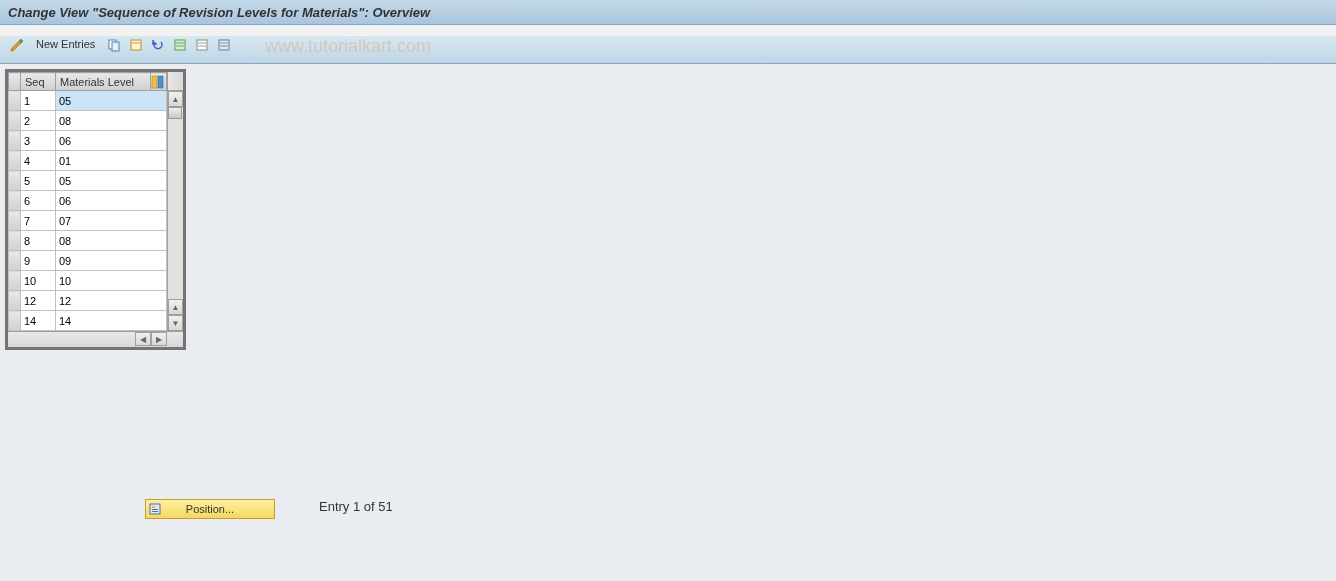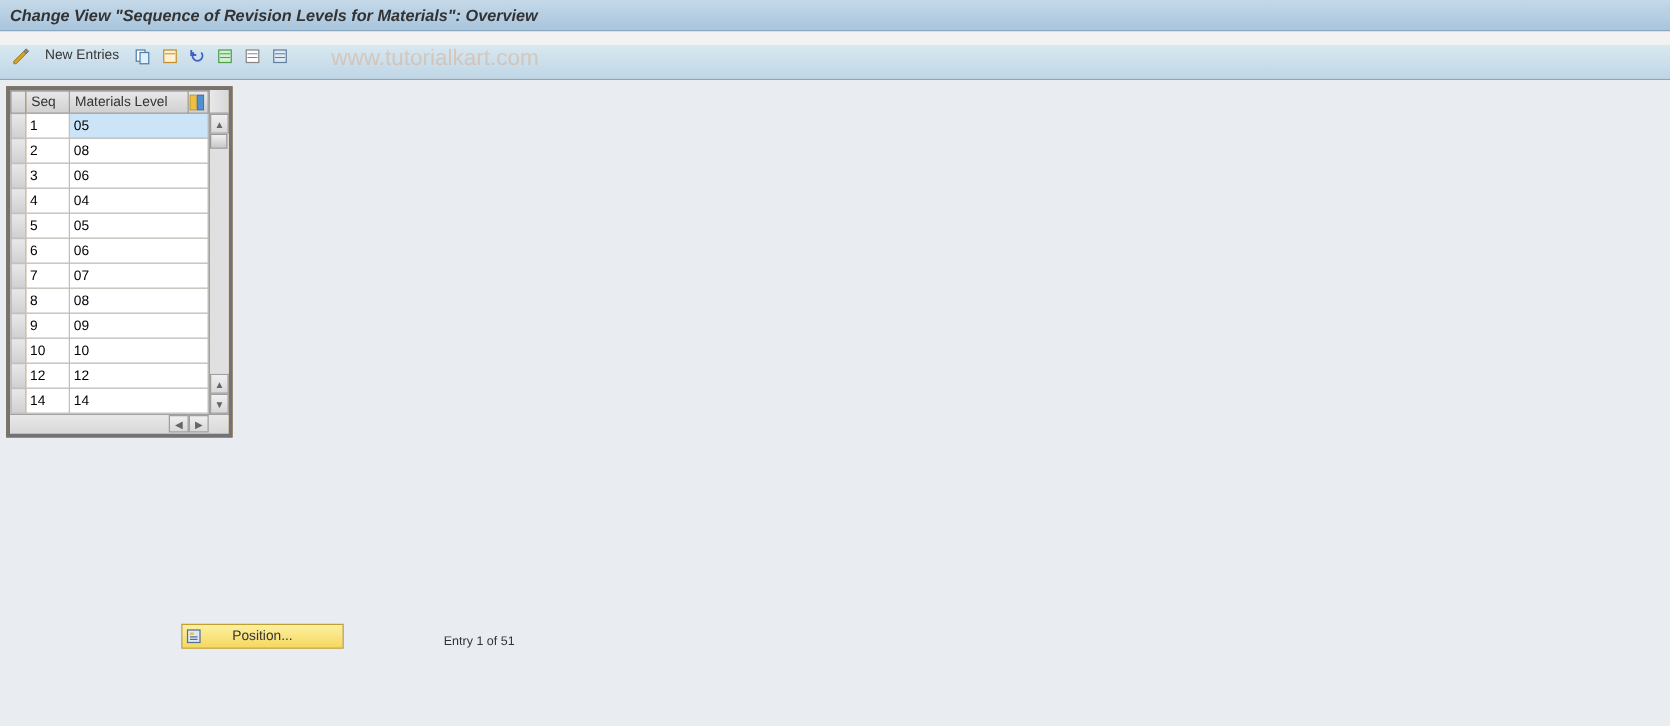--- a/index.html
+++ b/index.html
@@ -189,22 +189,22 @@
       color: #666;
       cursor: pointer;
     }
     
     
     .position-area {
       position: absolute;
       top: 435px;
       left: 145px;
       display: flex;
-      align-items: flex-end;
-      gap: 80px;
+      align-items: flex-start;
+      gap: 44px;
     }
     .position-btn {
       background: linear-gradient(to bottom, #fdf0a0, #f5d860);
       border: 1px solid #c0a030;
       padding: 2px 8px;
       display: flex;
       align-items: center;
       gap: 6px;
       cursor: pointer;
       width: 130px;
@@ -216,21 +216,21 @@
       position: absolute;
       left: 3px;
       width: 14px;
       height: 14px;
     }
     .position-label {
       font-size: 11px;
       color: #333;
     }
     .entry-text {
-      font-size: 10px;
+      font-size: 13px;
       color: #333;
     }
     
     .config-icon svg {
       display: block;
     }
   </style>
 </head>
 <body>
 
@@ -320,21 +320,21 @@
               <td class="rev-cell" colspan="2">08</td>
             </tr>
             <tr>
               <td class="row-handle"></td>
               <td class="seq-cell">3</td>
               <td class="rev-cell" colspan="2">06</td>
             </tr>
             <tr>
               <td class="row-handle"></td>
               <td class="seq-cell">4</td>
-              <td class="rev-cell" colspan="2">04</td>
+              <td class="rev-cell" colspan="2">01</td>
             </tr>
             <tr>
               <td class="row-handle"></td>
               <td class="seq-cell">5</td>
               <td class="rev-cell" colspan="2">05</td>
             </tr>
             <tr>
               <td class="row-handle"></td>
               <td class="seq-cell">6</td>
               <td class="rev-cell" colspan="2">06</td>

